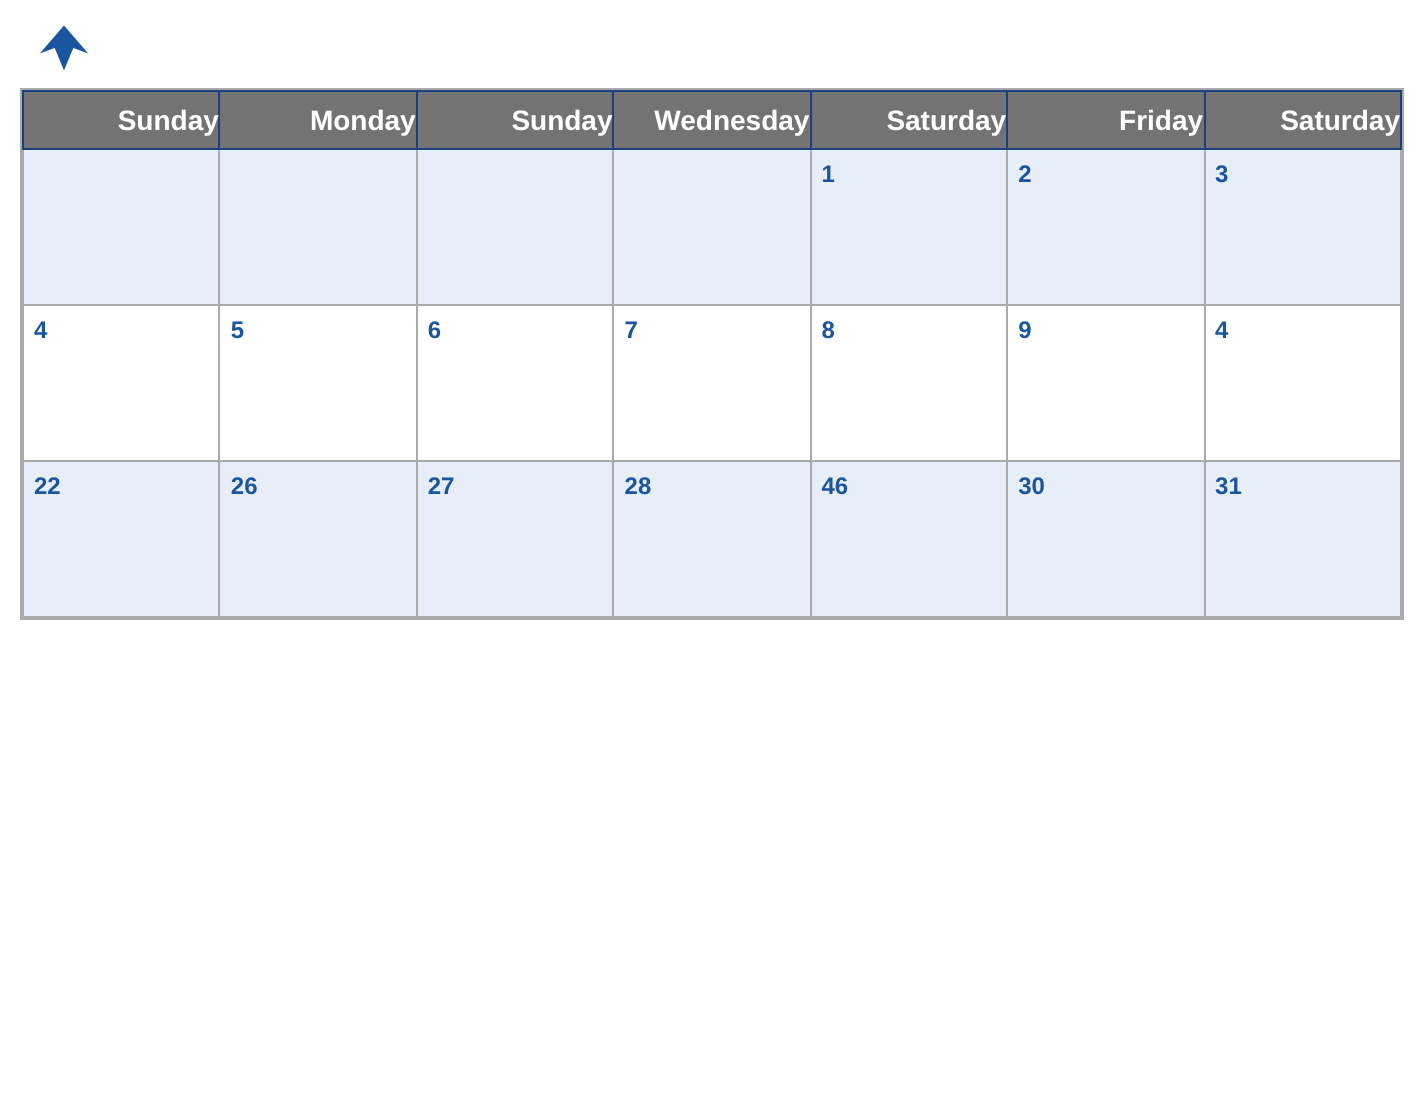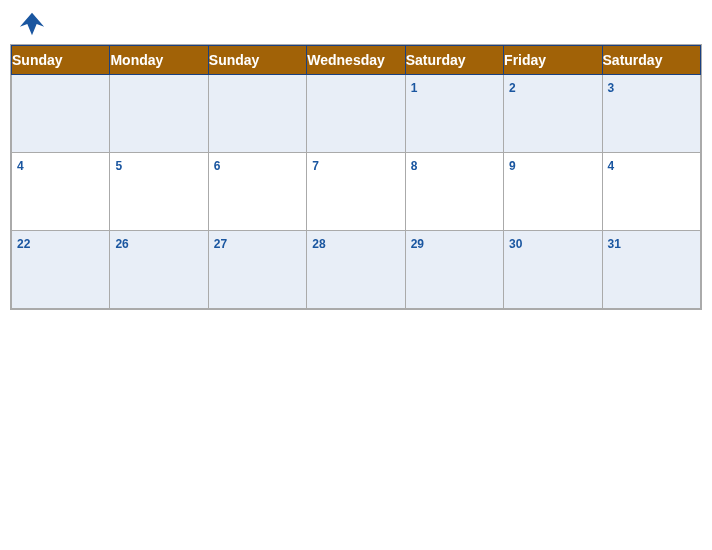--- a/index.html
+++ b/index.html
@@ -72,23 +72,23 @@
       border-collapse: collapse;
     }
 
     table {
       width: 100%;
       border-collapse: collapse;
       table-layout: fixed;
     }
 
     .day-header {
-      background-color: #a16207;
+      background-color: #737373;
       color: #fff;
-      text-align: left;
+      text-align: right;
       font-size: 14px;
       font-weight: bold;
       padding: 6px 0;
       border: 1px solid #1a4080;
     }
 
     .day-cell {
       border: 1px solid #aaa;
       vertical-align: top;
       height: 78px;
@@ -161,19 +161,19 @@
           <td class="day-cell"><span class="day-num">7</span></td>
           <td class="day-cell"><span class="day-num">8</span></td>
           <td class="day-cell"><span class="day-num">9</span></td>
           <td class="day-cell"><span class="day-num">4</span></td>
         </tr>
         <tr class="row-shaded">
           <td class="day-cell"><span class="day-num">22</span></td>
           <td class="day-cell"><span class="day-num">26</span></td>
           <td class="day-cell"><span class="day-num">27</span></td>
           <td class="day-cell"><span class="day-num">28</span></td>
-          <td class="day-cell"><span class="day-num">29</span></td>
+          <td class="day-cell"><span class="day-num">46</span></td>
           <td class="day-cell"><span class="day-num">30</span></td>
           <td class="day-cell"><span class="day-num">31</span></td>
         </tr>
       </tbody>
   </table>
 </div>
 
 </body></html>

